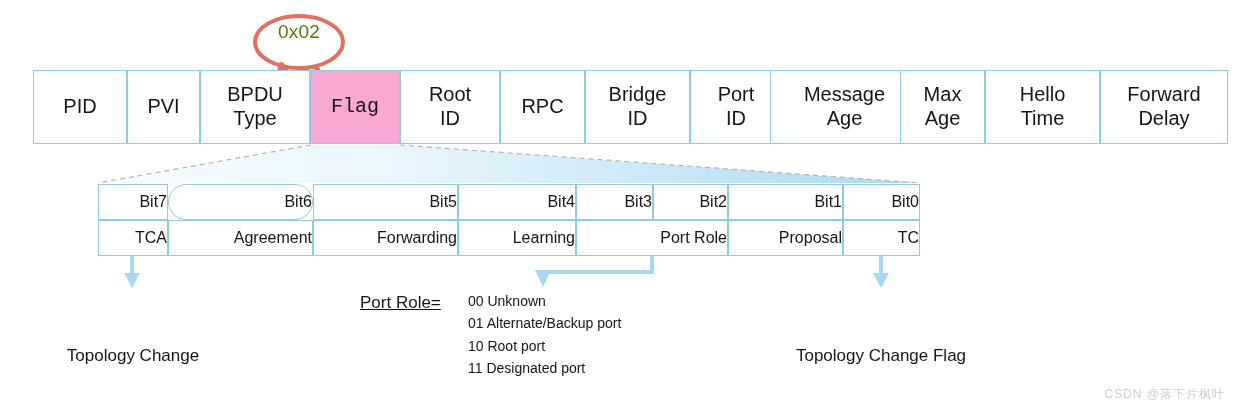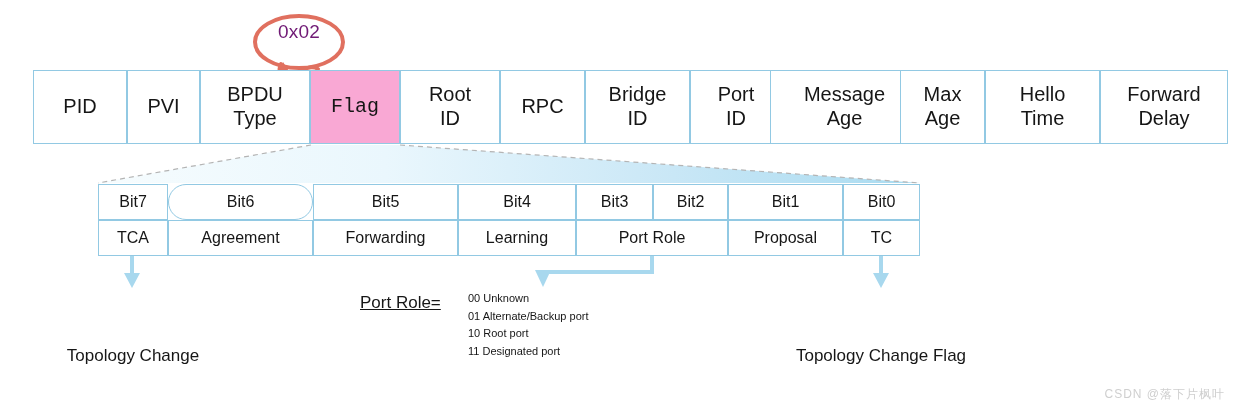--- a/index.html
+++ b/index.html
@@ -34,56 +34,57 @@
   }
   .bpdu-cell {
     font-size: 20px;
   }
   .bpdu-cell.highlight {
     background: #f9a8d4;
     font-family: Liberation Mono, monospace;
   }
   .bit-cell {
     font-size: 16px;
+    justify-content: flex-end;
   }
 
   
   .callout-wrap {
     position: absolute;
     left: 255px;
     top: 8px;
     width: 100px;
     height: 72px;
   }
   .callout-text {
     position: absolute;
     left: 0;
     top: 0;
     width: 88px;
     height: 48px;
     display: flex;
     align-items: center;
     justify-content: center;
     font-size: 19px;
-    color: #701a75;
+    color: #4d7c0f;
     letter-spacing: 0.2px;
   }
 
   
   .label {
     position: absolute;
     font-size: 17px;
     color: #161616;
     line-height: 1.55;
     white-space: pre;
   }
   .label-center { text-align: center; }
   .portrole-list {
     position: absolute;
-    font-size: 11px;
+    font-size: 14px;
     color: #161616;
     line-height: 1.6;
   }
   .portrole-list div { white-space: pre; }
 
   
   .watermark {
     position: absolute;
     right: 12px;
     bottom: 8px;

